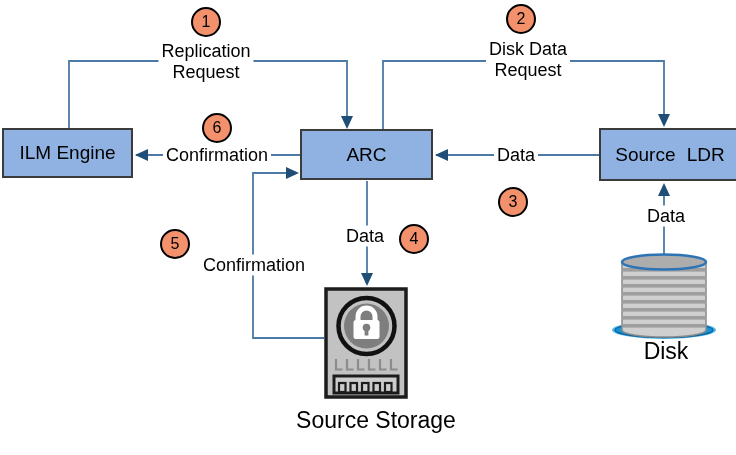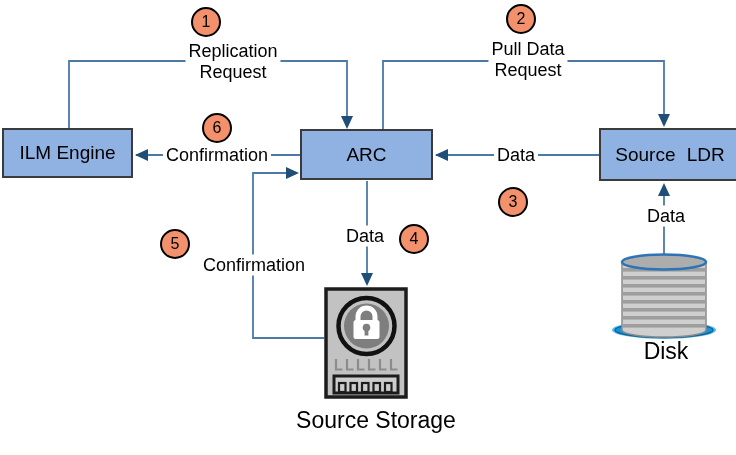--- a/index.html
+++ b/index.html
@@ -57,26 +57,26 @@
       <polygon points="286,167 286,179 299,173"></polygon>
       <polygon points="148,149 148,161 135,155"></polygon>
       <polygon points="658,196 670,196 664,183"></polygon>
     </g>
   </svg>
 
   <div class="node" style="left:300px; top:129px; width:133px; height:51px;">ARC</div>
   <div class="node" style="left:2px; top:128px; width:131px; height:50px;">ILM Engine</div>
   <div class="node ldr" style="left:599px; top:128px; width:142px; height:53px;">Source LDR</div>
 
-  <div class="lbl" style="left:206px; top:62px;margin-left:27px;">
+  <div class="lbl" style="left:206px; top:62px;">
     <span>Replication</span>
     <span>Request</span>
   </div>
   <div class="lbl" style="left:528px; top:60px;">
-    <span>Pull Data</span>
+    <span>Disk Data</span>
     <span>Request</span>
   </div>
   <div class="lbl" style="left:516px; top:155px;">Data</div>
   <div class="lbl" style="left:365px; top:236px;">Data</div>
   <div class="lbl" style="left:254px; top:265px;">Confirmation</div>
   <div class="lbl" style="left:217px; top:155px;">Confirmation</div>
   <div class="lbl" style="left:666px; top:216px;">Data</div>
 
   <div class="badge" style="left:206px; top:22px;">1</div>
   <div class="badge" style="left:521px; top:19px;">2</div>

